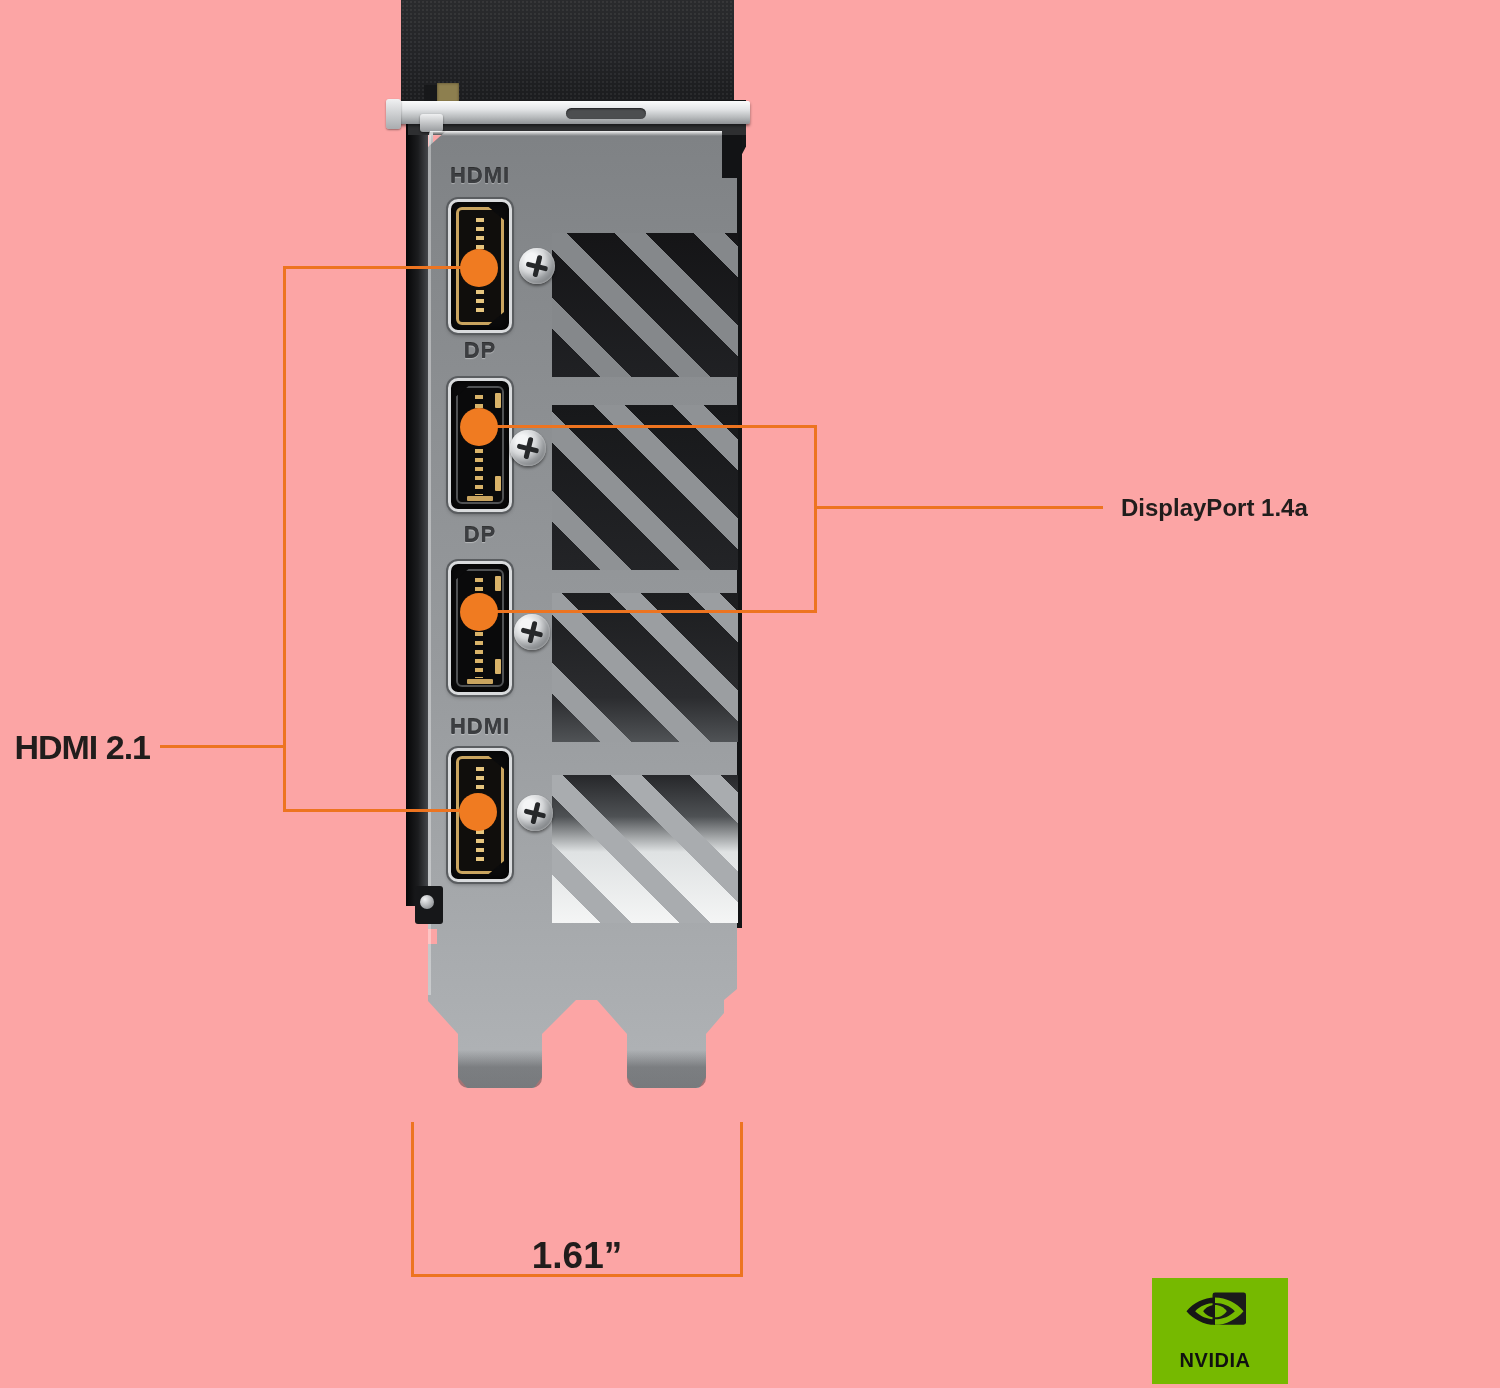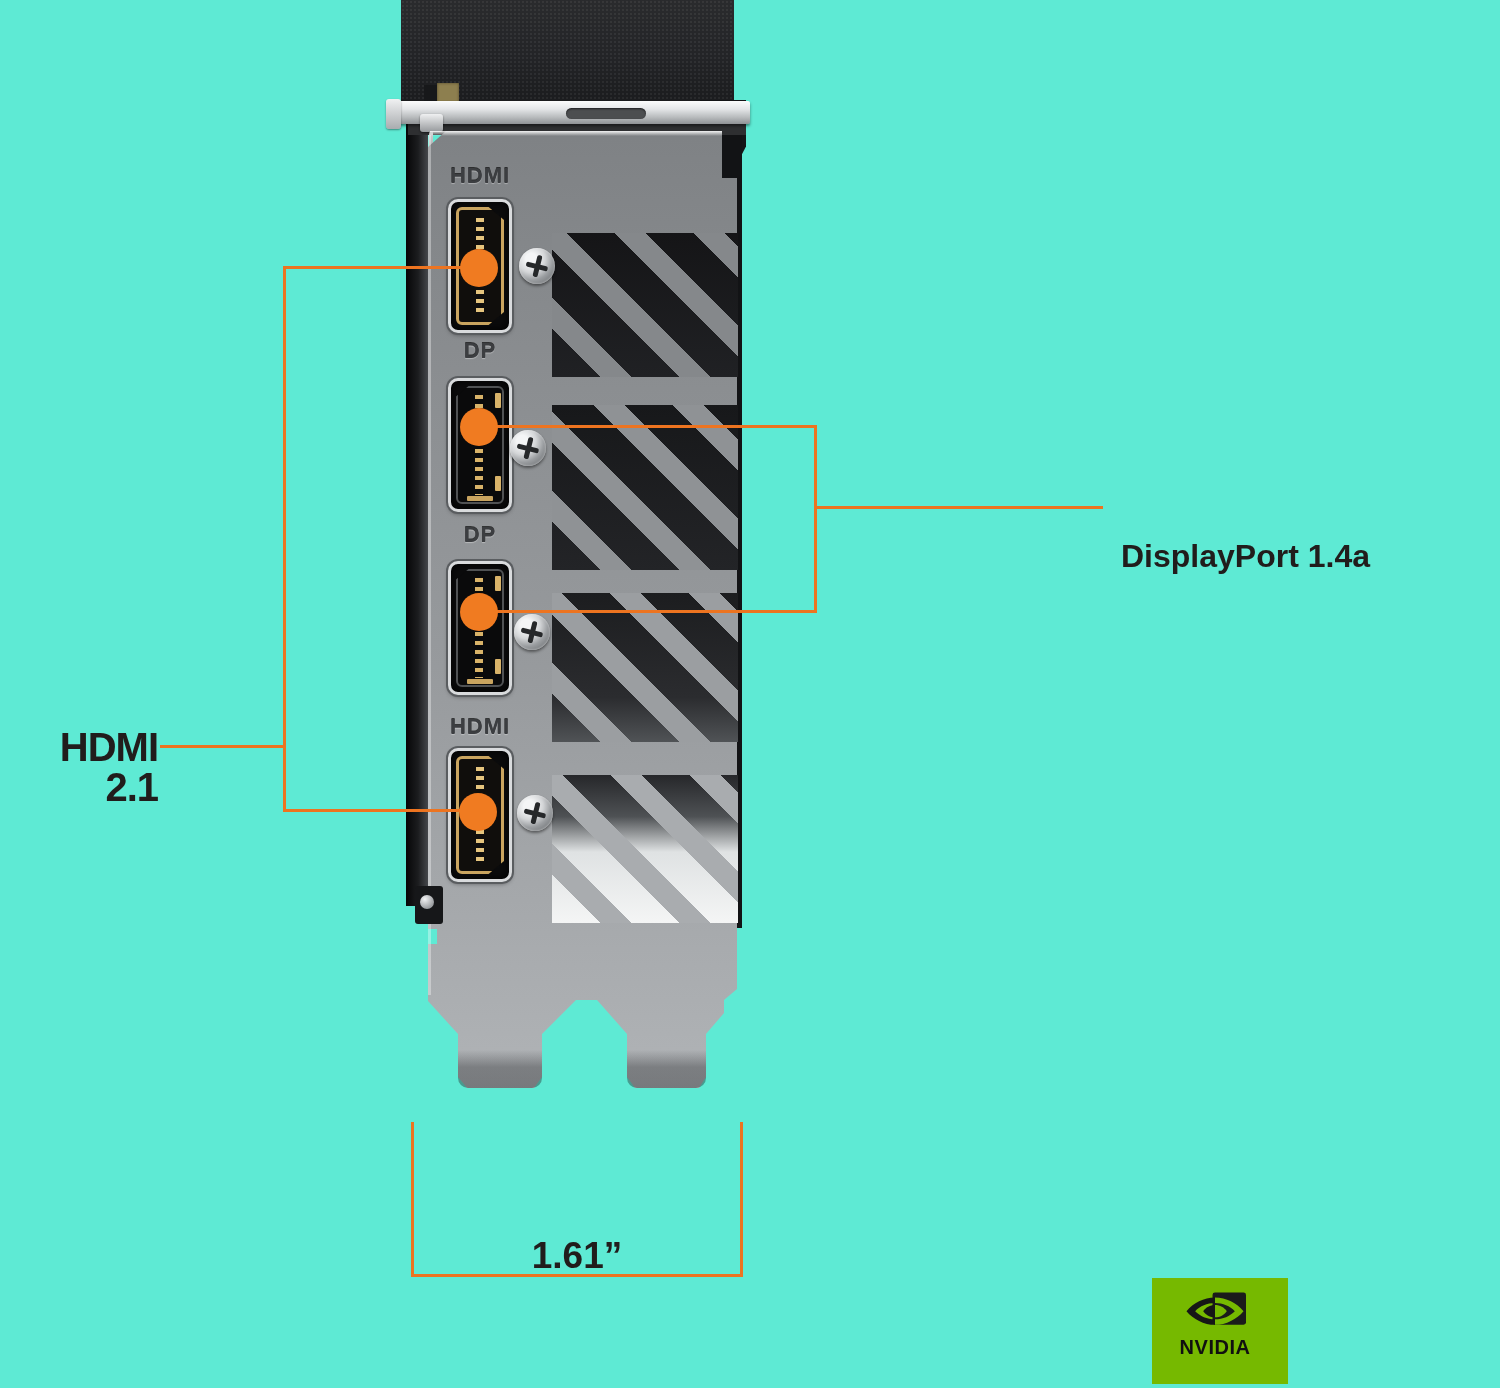--- a/index.html
+++ b/index.html
@@ -1,16 +1,16 @@
 <!DOCTYPE html>
 <html><head>
 <meta charset="utf-8">
 <style>
   html,body{margin:0;padding:0;background:#ffffff;}
-  .stage{position:relative;width:1500px;height:1388px;background:#5eead4;overflow:hidden;
+  .stage{position:relative;width:1500px;height:1388px;background:#fca5a5;overflow:hidden;
          font-family:"Liberation Sans",sans-serif;}
   .abs{position:absolute;}
 
   
   .card-shroud{left:401px;top:0;width:333px;height:103px;
     background:linear-gradient(180deg,#2a2b2d 0%,#232427 55%,#1b1c1e 100%);
     background-blend-mode:normal;}
   .card-shroud::after{content:"";position:absolute;inset:0;
     background-image:radial-gradient(rgba(255,255,255,.06) 1px,transparent 1px);
     background-size:4px 4px;}
@@ -107,21 +107,21 @@
   .oline{background:#ED7420;}
   .odot{width:38px;height:38px;border-radius:50%;background:#F07B21;}
   .callout-text{font-weight:bold;color:#211d1c;line-height:40px;}
 
   
   .badge{left:1152px;top:1278px;width:348px;height:106px;display:flex;}
   .badge-green{width:126px;background:#76B900;display:flex;flex-direction:column;align-items:center;}
   .badge-black{flex:1;background:#282828;padding:11px 0 0 18px;box-sizing:border-box;}
   .badge-strip{width:10px;background:#76B900;}
   .badge-line{color:#ffffff;font-weight:bold;font-size:35px;line-height:36px;letter-spacing:0px;}
-  .nvidia-word{color:#101010;font-weight:bold;font-size:20px;letter-spacing:.5px;margin-top:1px;}
+  .nvidia-word{color:#101010;font-weight:bold;font-size:20px;letter-spacing:.5px;margin-top:14px;}
 </style>
 </head>
 <body>
 
 <div class="stage">
 
   <div class="abs card-shroud"></div>
   <div class="abs shroud-right-fin"></div>
   <div class="abs gold-connector-dark"></div>
   <div class="abs gold-connector-bit"></div>
@@ -187,29 +187,29 @@
   <div class="abs screw" style="left:517px;top:795px;">
       <div class="cross"></div>
     </div>
 
   <div class="abs oline" style="left:283px;top:266px;width:196px;height:3px;"></div>
   <div class="abs oline" style="left:283px;top:266px;width:3px;height:546px;"></div>
   <div class="abs oline" style="left:283px;top:809px;width:195px;height:3px;"></div>
   <div class="abs oline" style="left:160px;top:745px;width:124px;height:3px;"></div>
   <div class="abs odot" style="left:460px;top:249px;"></div>
   <div class="abs odot" style="left:459px;top:793px;"></div>
-  <div class="abs callout-text" style="left:8px;top:727px;width:150px;text-align:right;font-size:40px;letter-spacing:-1px;">HDMI 2.1</div>
+  <div class="abs callout-text" style="left:0;top:727px;width:150px;text-align:right;font-size:34px;letter-spacing:-1px;">HDMI 2.1</div>
 
   <div class="abs oline" style="left:479px;top:425px;width:337px;height:3px;"></div>
   <div class="abs oline" style="left:479px;top:610px;width:337px;height:3px;"></div>
   <div class="abs oline" style="left:814px;top:425px;width:3px;height:188px;"></div>
   <div class="abs oline" style="left:814px;top:506px;width:289px;height:3px;"></div>
   <div class="abs odot" style="left:460px;top:408px;"></div>
   <div class="abs odot" style="left:460px;top:593px;"></div>
-  <div class="abs callout-text" style="left:1121px;top:488px;font-size:32px;margin-top:48px;">DisplayPort 1.4a</div>
+  <div class="abs callout-text" style="left:1121px;top:488px;font-size:24px;">DisplayPort 1.4a</div>
 
   <div class="abs oline" style="left:411px;top:1122px;width:3px;height:155px;"></div>
   <div class="abs oline" style="left:740px;top:1122px;width:3px;height:155px;"></div>
   <div class="abs oline" style="left:411px;top:1274px;width:332px;height:3px;"></div>
   <div class="abs callout-text" style="left:452px;top:1236px;width:250px;text-align:center;font-size:37px;">1.61”</div>
 
   <div class="abs badge">
     <div class="badge-green">
       <svg width="62" height="44" viewBox="0 0 100 66" style="margin-top:13px;">
         <rect x="46" y="0" width="54" height="52" rx="4" fill="#1b1b1b"></rect>

